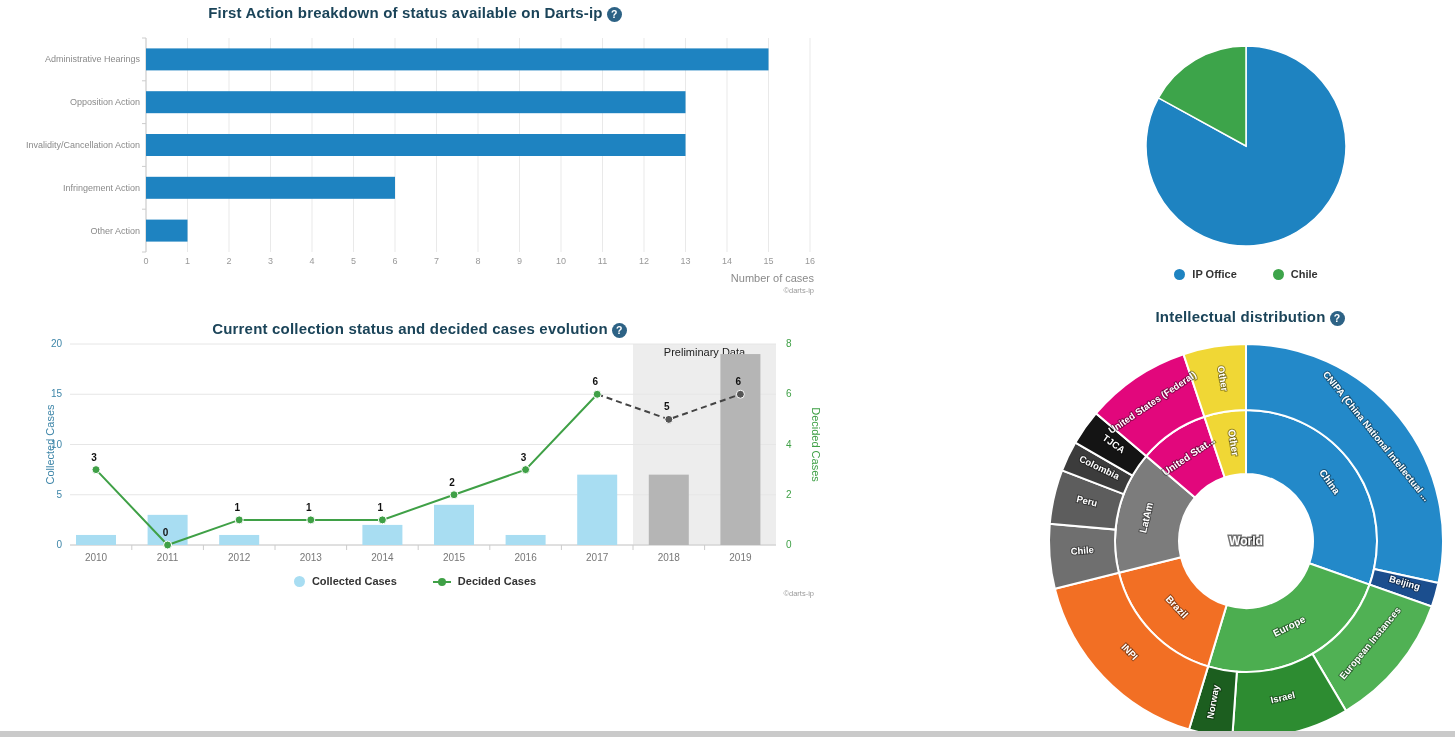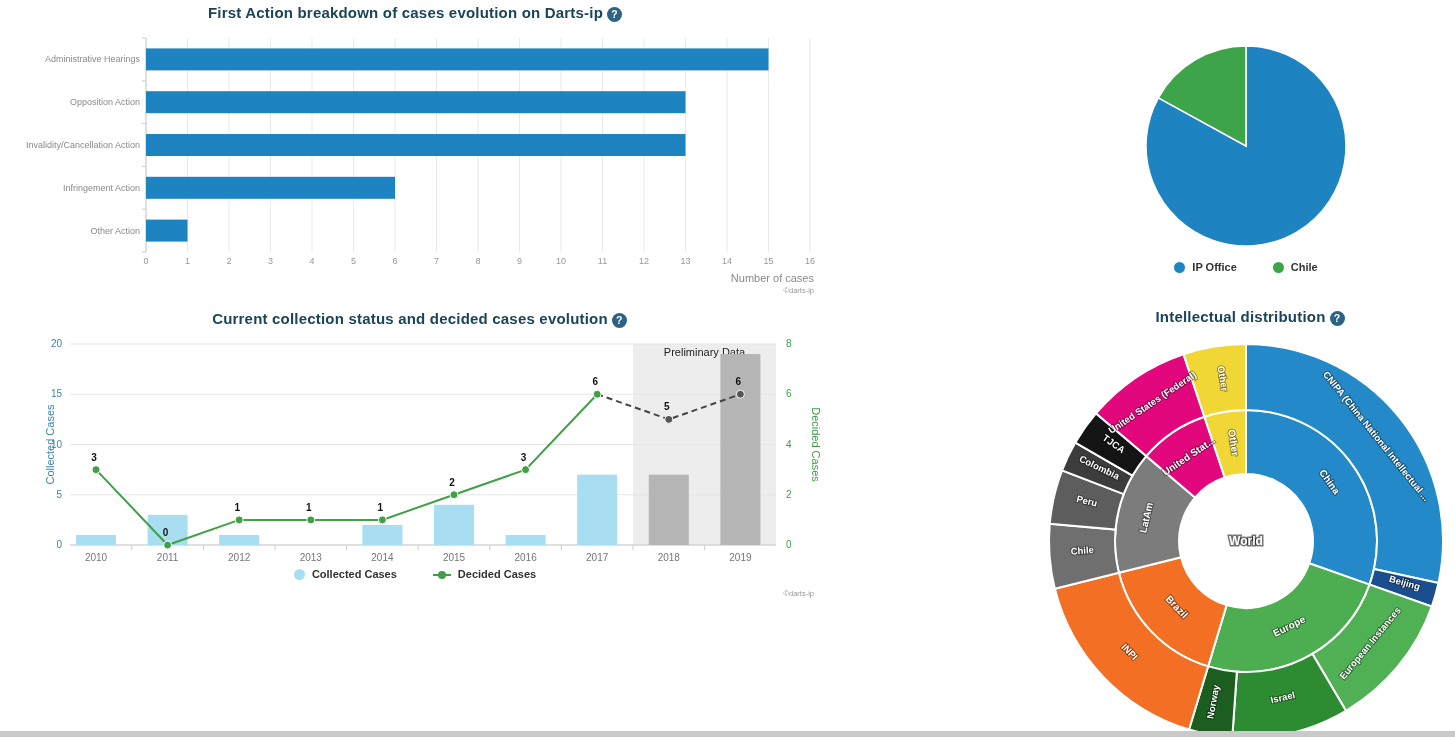--- a/index.html
+++ b/index.html
@@ -4,34 +4,34 @@
 <style>
   html,body{margin:0;padding:0;background:#fff;font-family:"Liberation Sans",sans-serif;}
   #page{position:relative;width:1455px;height:738px;background:#fff;overflow:hidden;}
   .chart{position:absolute;}
   .chart-title{position:absolute;top:4px;left:0;right:0;text-align:center;
     font-size:15px;font-weight:600;color:#1b4459;letter-spacing:.2px;white-space:nowrap;}
   .help{display:inline-block;width:15px;height:15px;border-radius:50%;background:#2d6285;color:#fff;
     font-size:10.5px;font-weight:bold;line-height:15px;text-align:center;vertical-align:middle;margin-left:4px;cursor:pointer;}
   svg{position:absolute;left:0;top:0;font-family:"Liberation Sans",sans-serif;}
   .legend{position:absolute;display:flex;justify-content:center;align-items:center;gap:36px;left:0;right:0;}
-  .legend-item{display:flex;align-items:center;gap:7px;font-size:11px;font-weight:bold;color:#333;cursor:pointer;}
+  .legend-item{display:flex;align-items:center;gap:7px;font-size:11px;font-weight:bold;color:#333;cursor:pointer;margin-top:7px;}
   .legend-dot{width:11px;height:11px;border-radius:50%;display:inline-block;}
   .legend-linedot{position:relative;width:18px;height:11px;display:inline-block;}
   .legend-linedot .ln{position:absolute;top:5px;left:0;width:18px;height:2px;}
   .legend-linedot .dt{position:absolute;top:2px;left:5px;width:8px;height:8px;border-radius:50%;}
   #hscroll{position:absolute;left:0;top:731px;width:1455px;height:6px;background:#cacaca;}
 </style>
 </head>
 <body>
 
 <div id="page">
 
   <div class="chart" id="chart-bar" style="left:0;top:0;width:830px;height:300px;">
-    <div class="chart-title"><span>First Action breakdown of cases evolution on Darts-ip</span><span class="help">?</span></div>
+    <div class="chart-title"><span>First Action breakdown of status available on Darts-ip</span><span class="help">?</span></div>
     <svg id="svg-bar" width="830" height="300">
         <g>
           <line x1="146" y1="38" x2="146" y2="252" stroke="#e9e9e9" stroke-width="1"></line>
           <line x1="187.5" y1="38" x2="187.5" y2="252" stroke="#e9e9e9" stroke-width="1"></line>
           <line x1="229" y1="38" x2="229" y2="252" stroke="#e9e9e9" stroke-width="1"></line>
           <line x1="270.5" y1="38" x2="270.5" y2="252" stroke="#e9e9e9" stroke-width="1"></line>
           <line x1="312" y1="38" x2="312" y2="252" stroke="#e9e9e9" stroke-width="1"></line>
           <line x1="353.5" y1="38" x2="353.5" y2="252" stroke="#e9e9e9" stroke-width="1"></line>
           <line x1="395" y1="38" x2="395" y2="252" stroke="#e9e9e9" stroke-width="1"></line>
           <line x1="436.5" y1="38" x2="436.5" y2="252" stroke="#e9e9e9" stroke-width="1"></line>
@@ -95,21 +95,21 @@
         <span>IP Office</span>
       </div>
       <div class="legend-item">
         <span class="legend-dot" id="dot-court" style="background: rgb(61, 164, 74);"></span>
         <span>Chile</span>
       </div>
     </div>
   </div>
 
   <div class="chart" id="chart-combo" style="left:0;top:300px;width:830px;height:310px;">
-    <div class="chart-title" style="top:10px;padding-left:9px;"><span>Current collection status and decided cases evolution</span><span class="help">?</span></div>
+    <div class="chart-title" style="top:20px;padding-left:9px;"><span>Current collection status and decided cases evolution</span><span class="help">?</span></div>
     <svg id="svg-combo" width="830" height="310">
         <rect x="633" y="44" width="143" height="201" fill="#ededed"></rect>
         <text x="704.5" y="56" text-anchor="middle" font-size="11px" fill="#222">Preliminary Data</text>
         <line x1="70" y1="245" x2="776" y2="245" stroke="#e6e6e6"></line>
         <text x="62" y="248" text-anchor="end" font-size="10px" fill="#3d85a8">0</text>
         <line x1="70" y1="194.75" x2="776" y2="194.75" stroke="#e6e6e6"></line>
         <text x="62" y="197.75" text-anchor="end" font-size="10px" fill="#3d85a8">5</text>
         <line x1="70" y1="144.5" x2="776" y2="144.5" stroke="#e6e6e6"></line>
         <text x="62" y="147.5" text-anchor="end" font-size="10px" fill="#3d85a8">10</text>
         <line x1="70" y1="94.25" x2="776" y2="94.25" stroke="#e6e6e6"></line>

